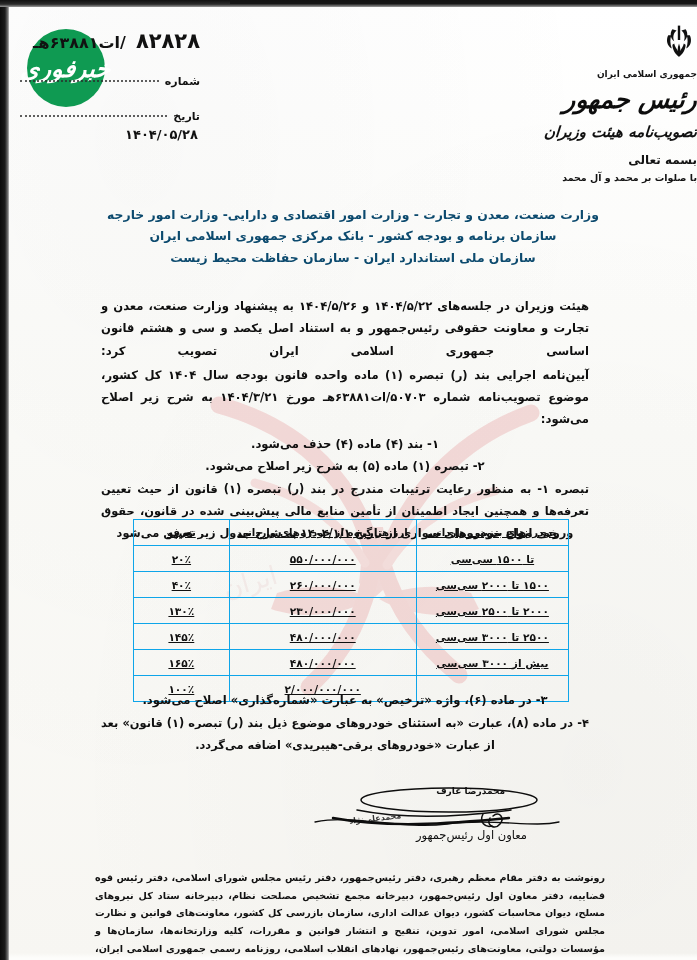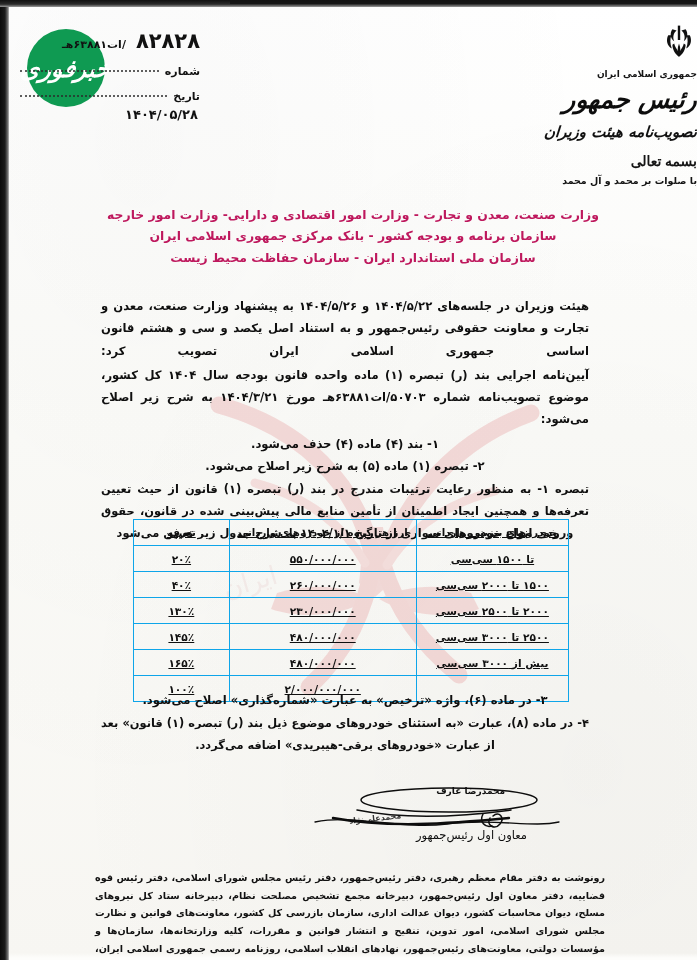--- a/index.html
+++ b/index.html
@@ -55,26 +55,26 @@
   }
   .reg-number-row{
     display:flex;align-items:baseline;justify-content:flex-start;gap:10px;
     direction:rtl;
   }
   .reg-number{
     font-size:21px;font-weight:700;letter-spacing:1px;
     font-family:"DejaVu Sans",sans-serif;
   }
   .reg-suffix{
-    font-size:11px;font-weight:700;
+    font-size:16px;font-weight:700;
     font-family:"DejaVu Sans",sans-serif;
     transform:scaleY(.95);
   }
   .reg-line{
-    display:flex;align-items:center;gap:6px;margin-top:12px;direction:rtl;
+    display:flex;align-items:center;gap:6px;margin-top:22px;direction:rtl;
     font-size:10px;
   }
   .reg-label{font-size:11px;font-weight:600;min-width:22px;text-align:right;}
   .dots{
     flex:1;border-bottom:2px dotted #2a2a2a;height:1px;margin-bottom:3px;
     opacity:.75;
   }
   .reg-date{
     margin-top:4px;font-size:13px;font-weight:700;letter-spacing:.5px;
     text-align:right;padding-right:2px;direction:ltr;unicode-bidi:plaintext;
@@ -94,21 +94,21 @@
     font-family:"DejaVu Serif","Liberation Serif",serif;
     font-style:italic;font-weight:700;letter-spacing:-1px;
     transform:skewX(-4deg);
   }
   .decree-kind{
     margin-top:9px;font-size:15px;color:#101010;
     font-family:"DejaVu Serif","Liberation Serif",serif;
     font-style:italic;font-weight:600;letter-spacing:-.4px;
     transform:skewX(-4deg);
   }
-  .basmala{margin-top:12px;font-size:14px;font-weight:600;color:#141414;font-family:Liberation Serif, serif;}
+  .basmala{margin-top:12px;font-size:12px;font-weight:600;color:#141414;}
   .salavat{margin-top:5px;font-size:9.5px;font-weight:600;color:#141414;}
 
   .logo-badge{
     position:absolute;left:18px;top:22px;width:78px;height:78px;
     border-radius:50%;
     background:#0f9a52;
     display:flex;align-items:center;justify-content:center;
     color:#fff;
   }
   .logo-badge .mark{
@@ -117,21 +117,21 @@
     font-style:italic;letter-spacing:-1px;
     transform:skewX(-6deg);
   }
 
   
   .addressees{
     position:absolute;left:40px;right:40px;top:197px;
     text-align:center;direction:rtl;
   }
   .addr-line{
-    font-size:12.4px;font-weight:700;color:#be185d;line-height:1.72;
+    font-size:12.4px;font-weight:700;color:#0c4a6e;line-height:1.72;
     letter-spacing:-.1px;
   }
 
   
   .body{
     position:absolute;right:108px;left:92px;top:288px;
     direction:rtl;text-align:justify;color:#0f0f0f;
   }
   .para{
     font-size:11.6px;line-height:1.92;font-weight:600;

